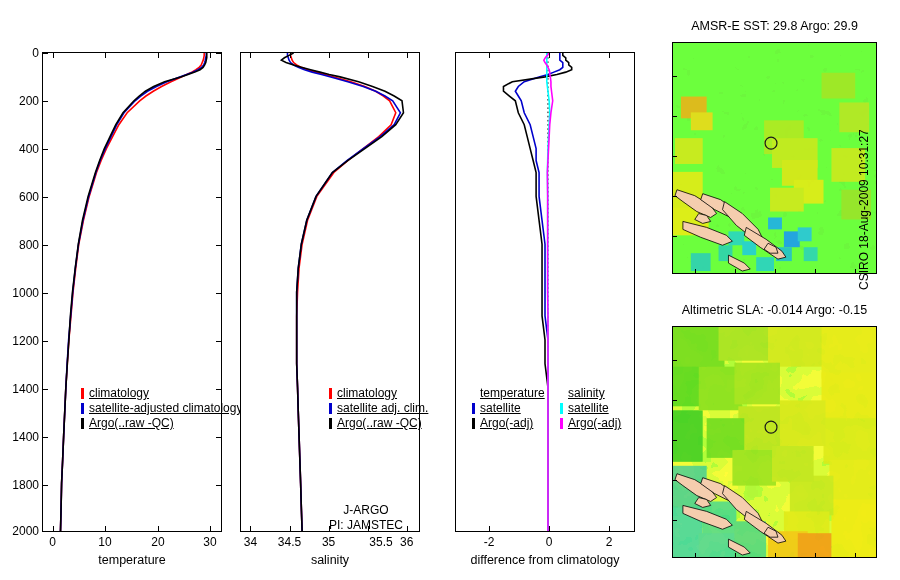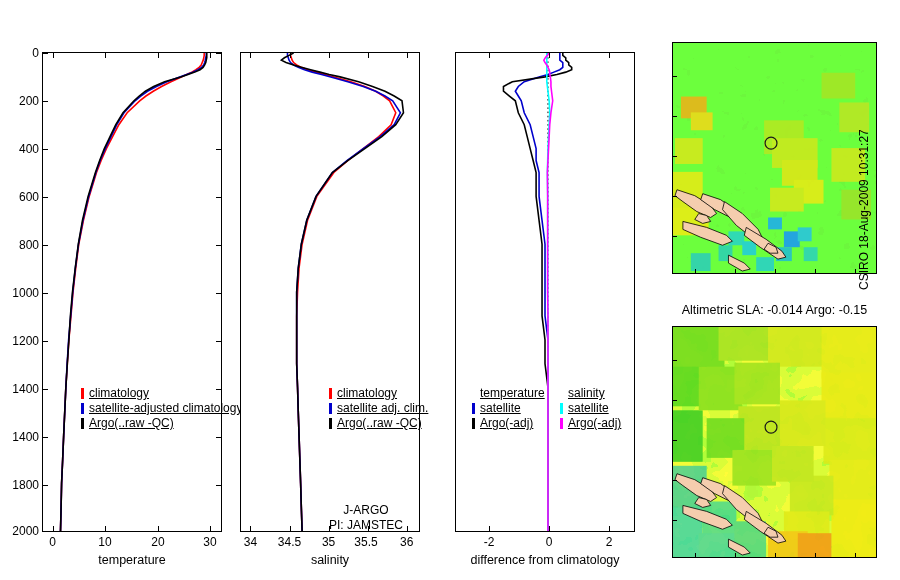--- a/index.html
+++ b/index.html
@@ -142,21 +142,21 @@
   <div class="panel" id="panel-sal">
     <svg viewBox="0 0 180 480" preserveAspectRatio="none">
       <polyline fill="none" stroke="#ff0000" stroke-width="1.6" points="50.1,0 50.1,2.4 50.9,4.8 51.7,7.2 53.2,9.6 56.3,12 61.0,14.4 67.3,16.8 75.1,19.2 84.5,21.6 93.9,24 111.1,28.8 125.2,33.6 136.2,38.4 144.0,43.2 150.3,48 156.5,60 151.8,72 139.3,84 123.6,96 107.9,108 93.9,120 76.7,144 67.3,168 61.8,192 58.7,216 57.2,240 56.3,264 56.3,288 56.3,312 57.2,336 57.9,360 58.7,384 59.5,408 60.3,432 61.0,456 61.8,480"></polyline>
       <polyline fill="none" stroke="#0000cc" stroke-width="1.6" points="47.0,0 47.0,2.4 47.8,4.8 48.6,7.2 50.1,9.6 53.2,12 57.9,14.4 64.2,16.8 72.0,19.2 81.4,21.6 90.8,24 108.0,28.8 123.6,33.6 136.2,38.4 145.6,43.2 153.4,48 161.2,60 154.9,72 140.8,84 123.6,96 107.1,108 92.4,120 75.9,144 66.5,168 61.0,192 57.9,216 56.3,240 56.3,264 56.3,288 56.3,312 57.2,336 57.9,360 58.7,384 59.5,408 60.3,432 61.0,456 61.8,480"></polyline>
       <polyline fill="none" stroke="#000000" stroke-width="1.6" points="53.2,0 48.6,2.4 43.9,4.8 40.8,7.2 45.5,9.6 53.2,12 61.0,14.4 70.4,16.8 79.8,19.2 89.2,21.6 100.2,24 118.9,28.8 133.0,33.6 145.6,38.4 154.9,43.2 162.8,48 164.3,60 156.5,72 142.4,84 125.2,96 107.9,108 92.4,120 75.9,144 66.5,168 61.0,192 57.9,216 56.3,240 56.3,264 56.3,288 56.3,312 57.2,336 57.9,360 58.7,384 59.5,408 60.3,432 61.0,456 61.8,480"></polyline>
     </svg>
 
     <div class="xtick" style="left:9.4px">34</div>
     <div class="xtick" style="left:48.5px">34.5</div>
     <div class="xtick" style="left:87.6px">35</div>
-    <div class="xtick" style="left:125px">35.5</div>
+    <div class="xtick" style="left:140px">35.5</div>
     <div class="xtick" style="left:165.8px">36</div>
     <div class="xtickmark" style="left:9.4px"></div>
       <div class="xtickmark t" style="left:9.4px"></div>
     <div class="xtickmark" style="left:48.5px"></div>
       <div class="xtickmark t" style="left:48.5px"></div>
     <div class="xtickmark" style="left:87.6px"></div>
       <div class="xtickmark t" style="left:87.6px"></div>
     <div class="xtickmark" style="left:126.7px"></div>
       <div class="xtickmark t" style="left:126.7px"></div>
     <div class="xtickmark" style="left:165.8px"></div>
@@ -227,20 +227,21 @@
         <span class="swatch" style="background:#00ffff"></span>
         <span>satellite</span>
       </div>
       <div class="row">
         <span class="swatch" style="background:#ff00ff"></span>
         <span>Argo(-adj)</span>
       </div>
     </div>
   </div>
 
+  <div class="maptitle" id="title-sst">AMSR-E SST: 29.8 Argo: 29.9</div>
   <div class="map" id="map-sst">
     <svg viewBox="0 0 205 232" preserveAspectRatio="none">
       <defs>
         <filter id="px1" x="0" y="0" width="100%" height="100%">
           <feTurbulence type="fractalNoise" baseFrequency="0.09" numOctaves="3" seed="7" result="n"></feTurbulence>
           <feColorMatrix in="n" type="matrix" values="0 0 0 0 0.25  0.45 0.2 0 0 0.62  0 0 0 0 0.15  0 0 0 0 1" result="c"></feColorMatrix>
           <feComponentTransfer in="c" result="q">
             <feFuncR type="discrete" tableValues="0.0 0.15 0.35 0.6 0.85 1"></feFuncR>
             <feFuncG type="discrete" tableValues="0.55 0.68 0.78 0.86 0.93 1"></feFuncG>
             <feFuncB type="discrete" tableValues="0.05 0.12 0.2 0.3 0.5 0.75"></feFuncB>

